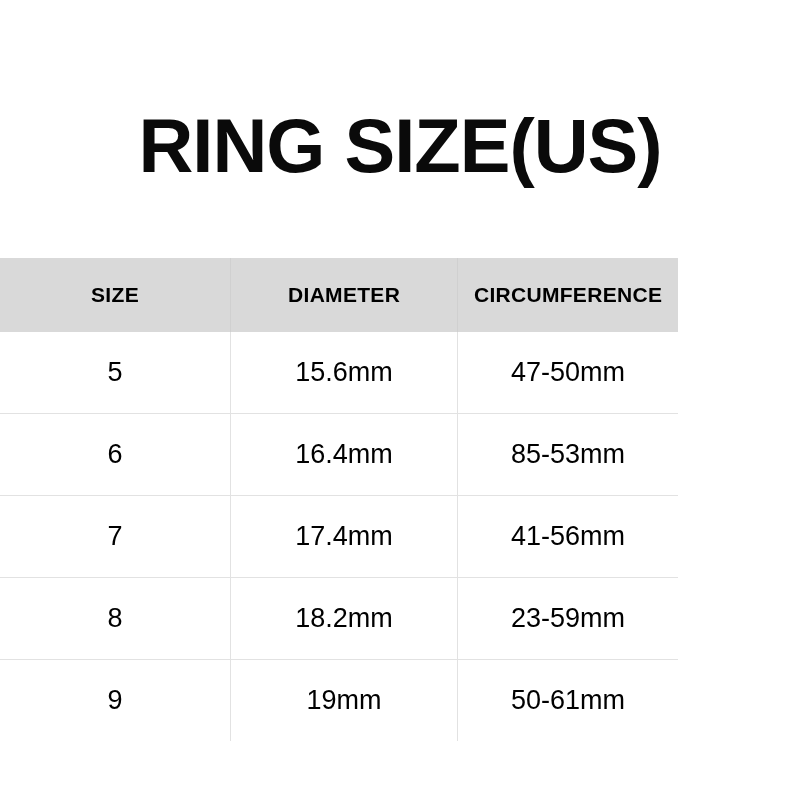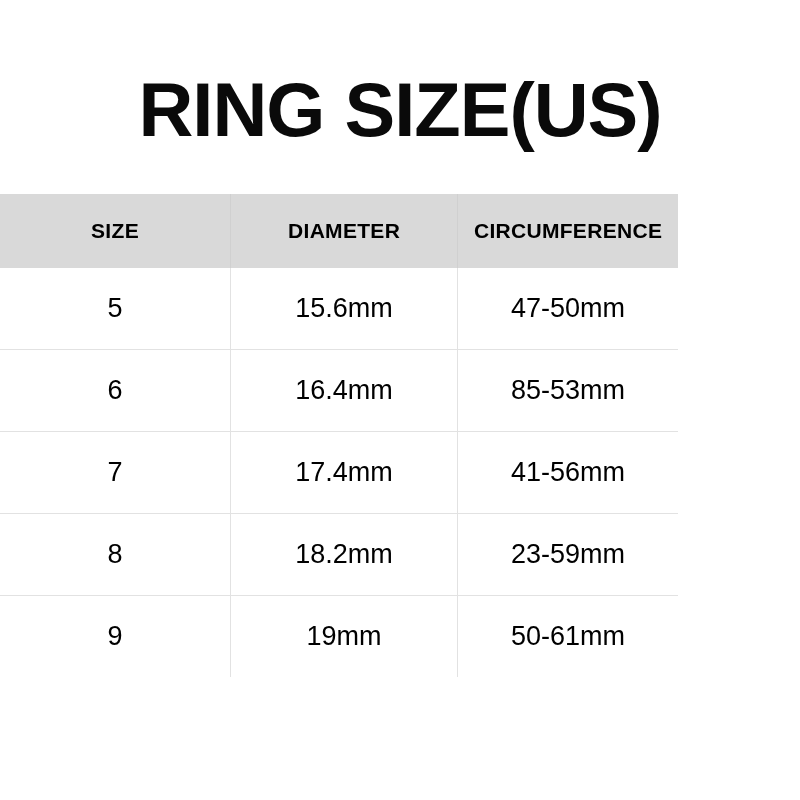--- a/index.html
+++ b/index.html
@@ -19,27 +19,27 @@
     position: relative;
     box-sizing: border-box;
   }
 
   .title {
     text-align: center;
     font-size: 76px;
     font-weight: 700;
     letter-spacing: -1px;
     line-height: 1;
-    padding-top: 72px;
+    padding-top: 108px;
     margin: 0;
     color: #0a0a0a;
   }
 
   .table-wrap {
-    margin-top: 46px;
+    margin-top: 74px;
     width: 678px;
   }
 
   table.size-table {
     width: 100%;
     border-collapse: collapse;
     table-layout: fixed;
   }
 
   table.size-table thead th {

